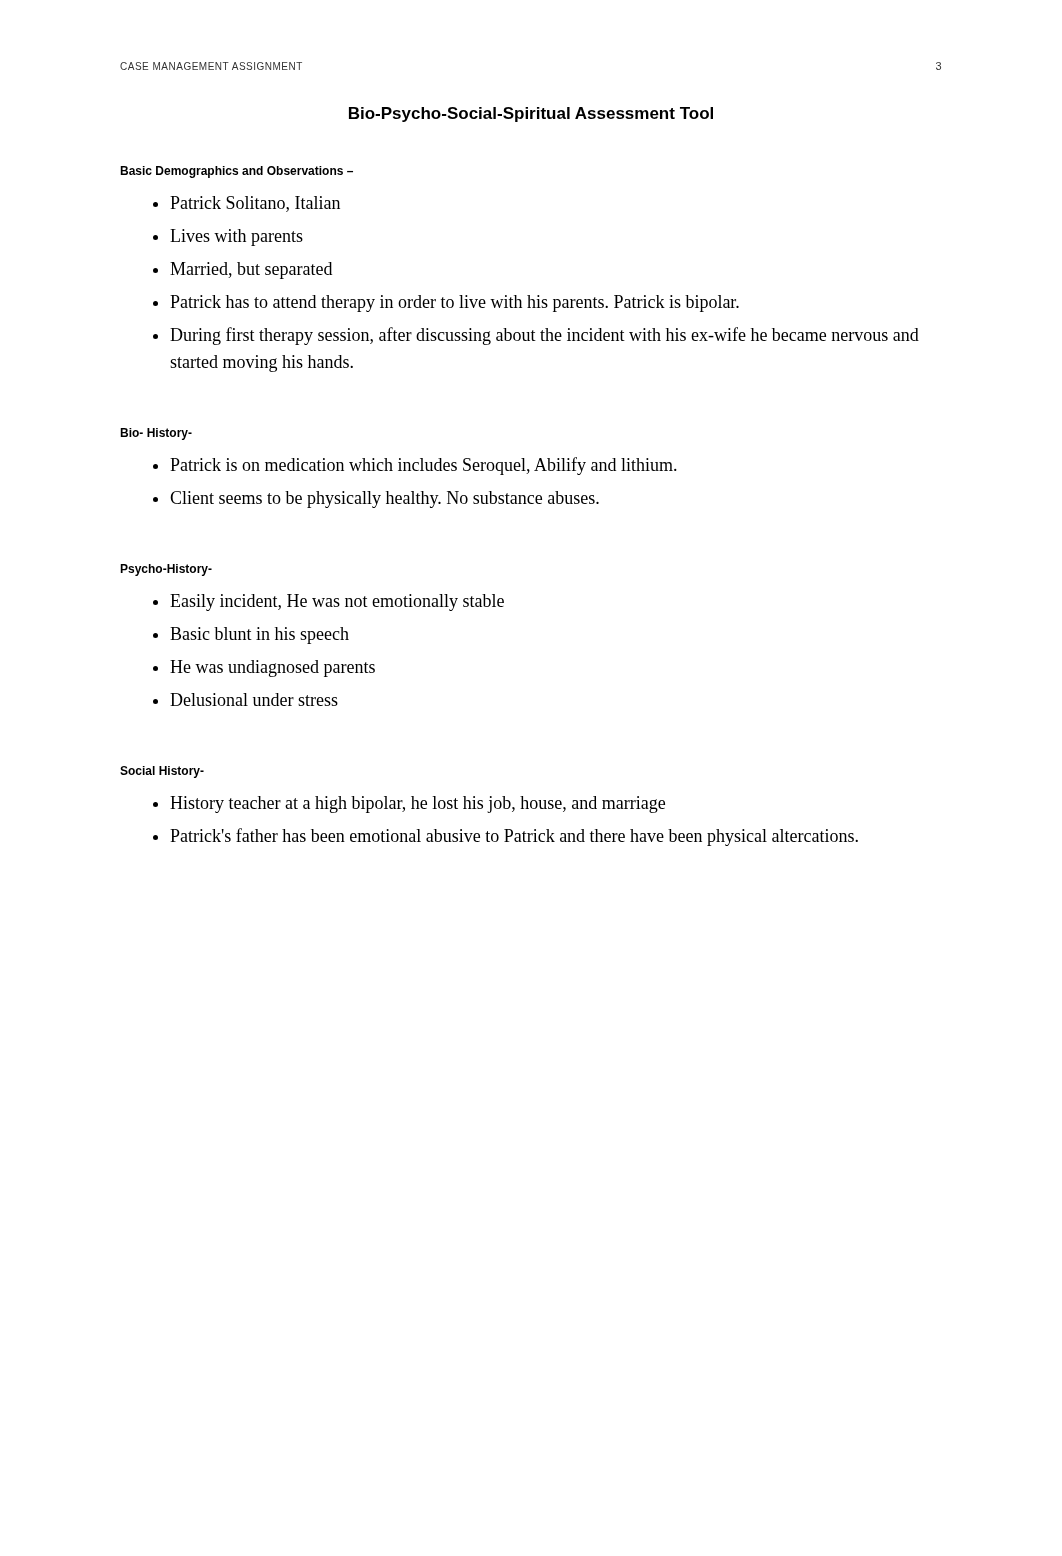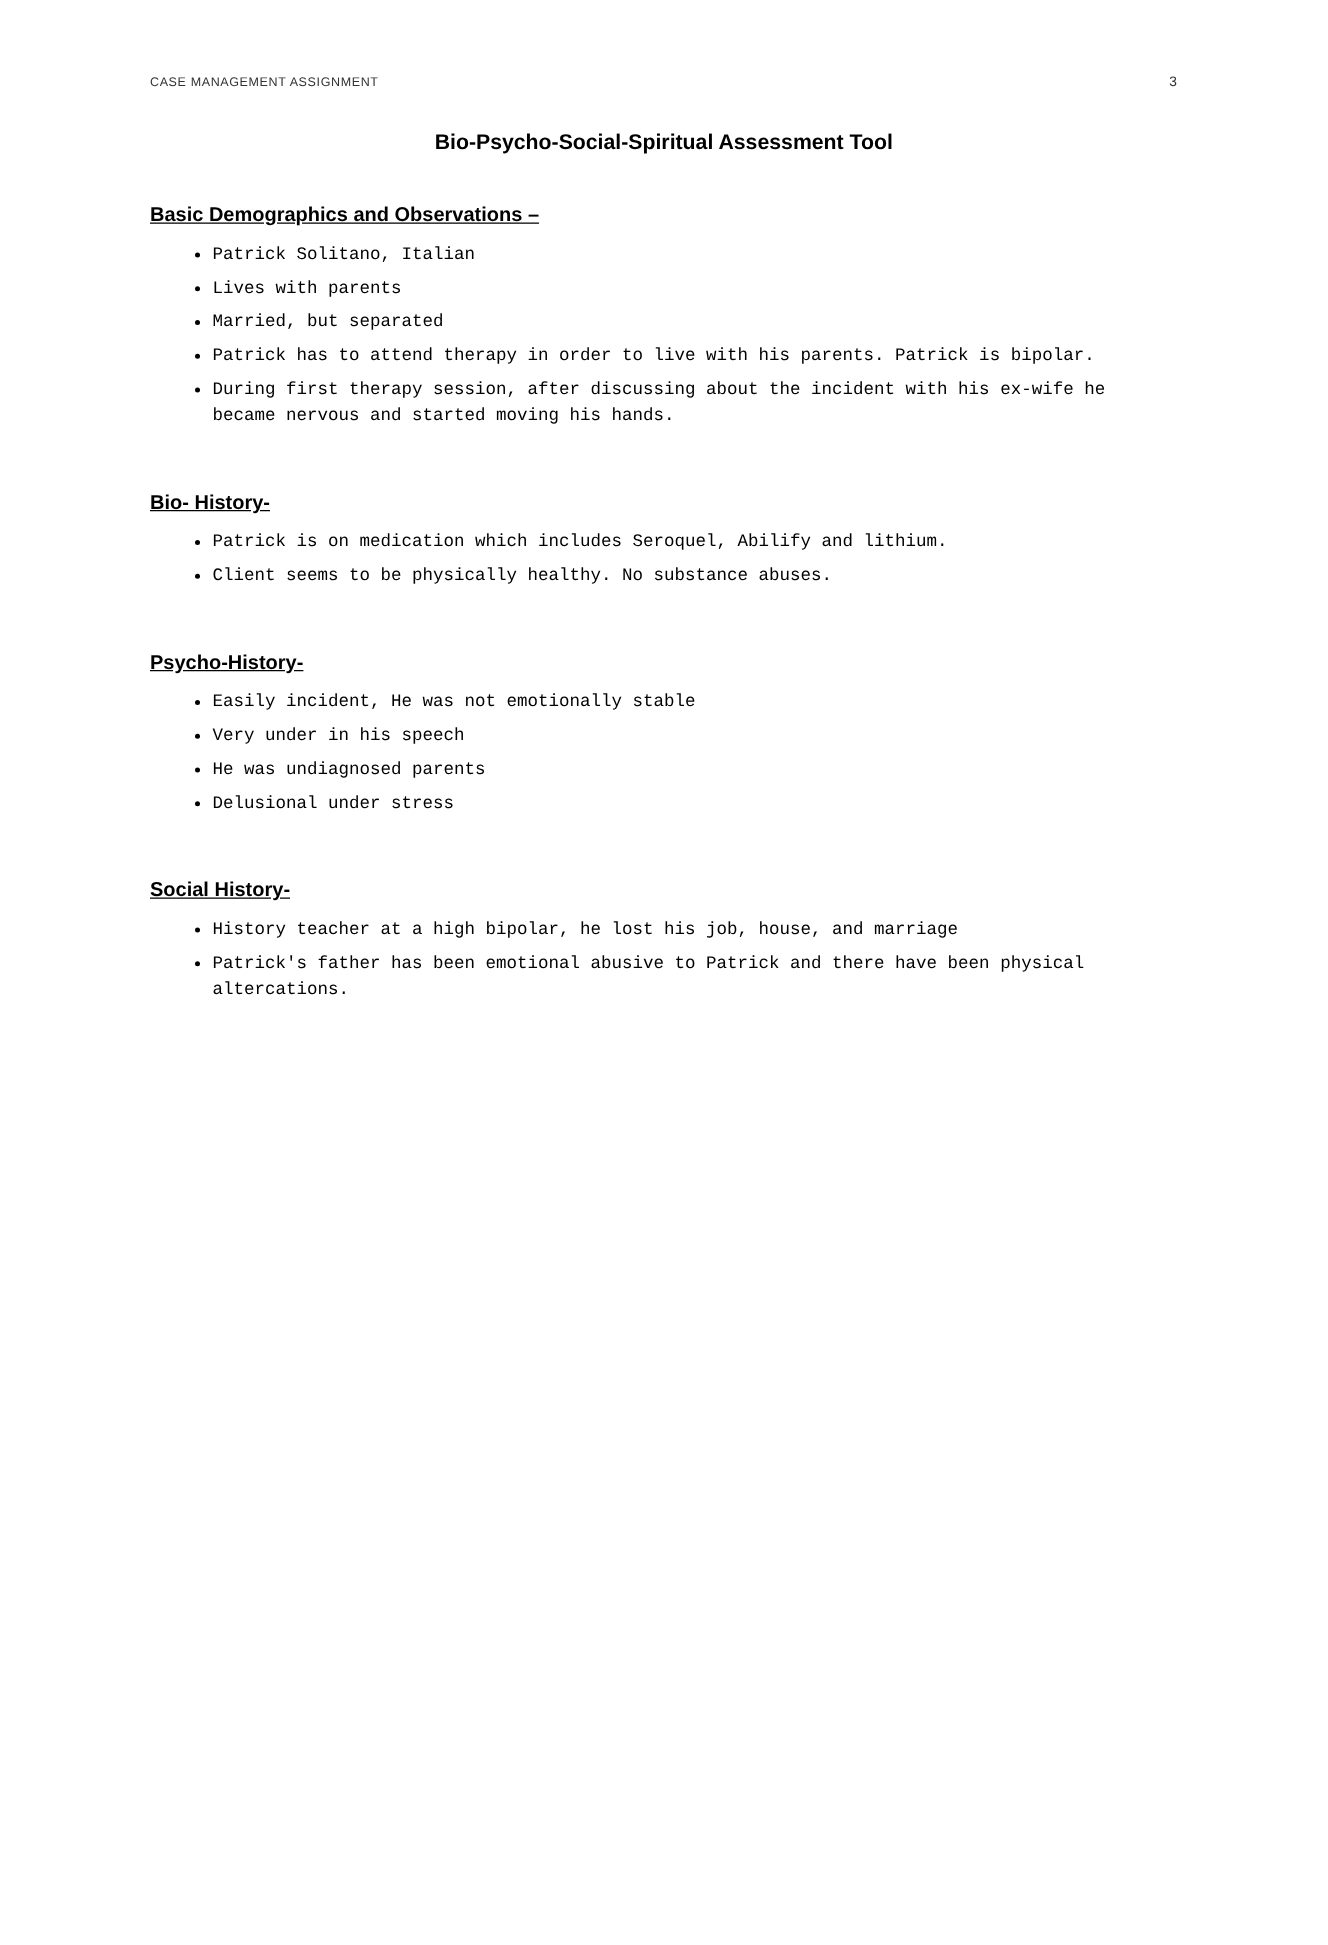--- a/index.html
+++ b/index.html
@@ -43,38 +43,37 @@
       font-family: Arial, Helvetica, sans-serif;
       margin-bottom: 40px;
       margin-top: 10px;
     }
 
     .section {
       margin-bottom: 30px;
     }
 
     .section-title {
-      font-size: 16px;
+      font-size: 12px;
       font-weight: bold;
       font-family: Arial, Helvetica, sans-serif;
       margin-bottom: 12px;
-      text-decoration: underline;
     }
 
     ul {
       list-style-type: disc;
       margin-left: 40px;
       padding-left: 10px;
     }
 
     ul li {
       margin-bottom: 6px;
       line-height: 1.5;
-      font-size: 14px;
-      font-family: Liberation Mono, monospace;
+      font-size: 18px;
+      font-family: Liberation Serif, serif;
     }
 
     .spacer {
       height: 20px;
     }
   </style>
 </head>
 <body>
 
 <div class="page-header">
@@ -101,21 +100,21 @@
       <ul>
         <li>Patrick is on medication which includes Seroquel, Abilify and lithium.</li>
         <li>Client seems to be physically healthy. No substance abuses.</li>
       </ul>
     </div>
     <div class="spacer"></div>
     <div class="section">
       <div class="section-title">Psycho-History-</div>
       <ul>
         <li>Easily incident, He was not emotionally stable</li>
-        <li>Very under in his speech</li>
+        <li>Basic blunt in his speech</li>
         <li>He was undiagnosed parents</li>
         <li>Delusional under stress</li>
       </ul>
     </div>
     <div class="spacer"></div>
     <div class="section">
       <div class="section-title">Social History-</div>
       <ul>
         <li>History teacher at a high bipolar, he lost his job, house, and marriage</li>
         <li>Patrick's father has been emotional abusive to Patrick and there have been physical altercations.</li>

